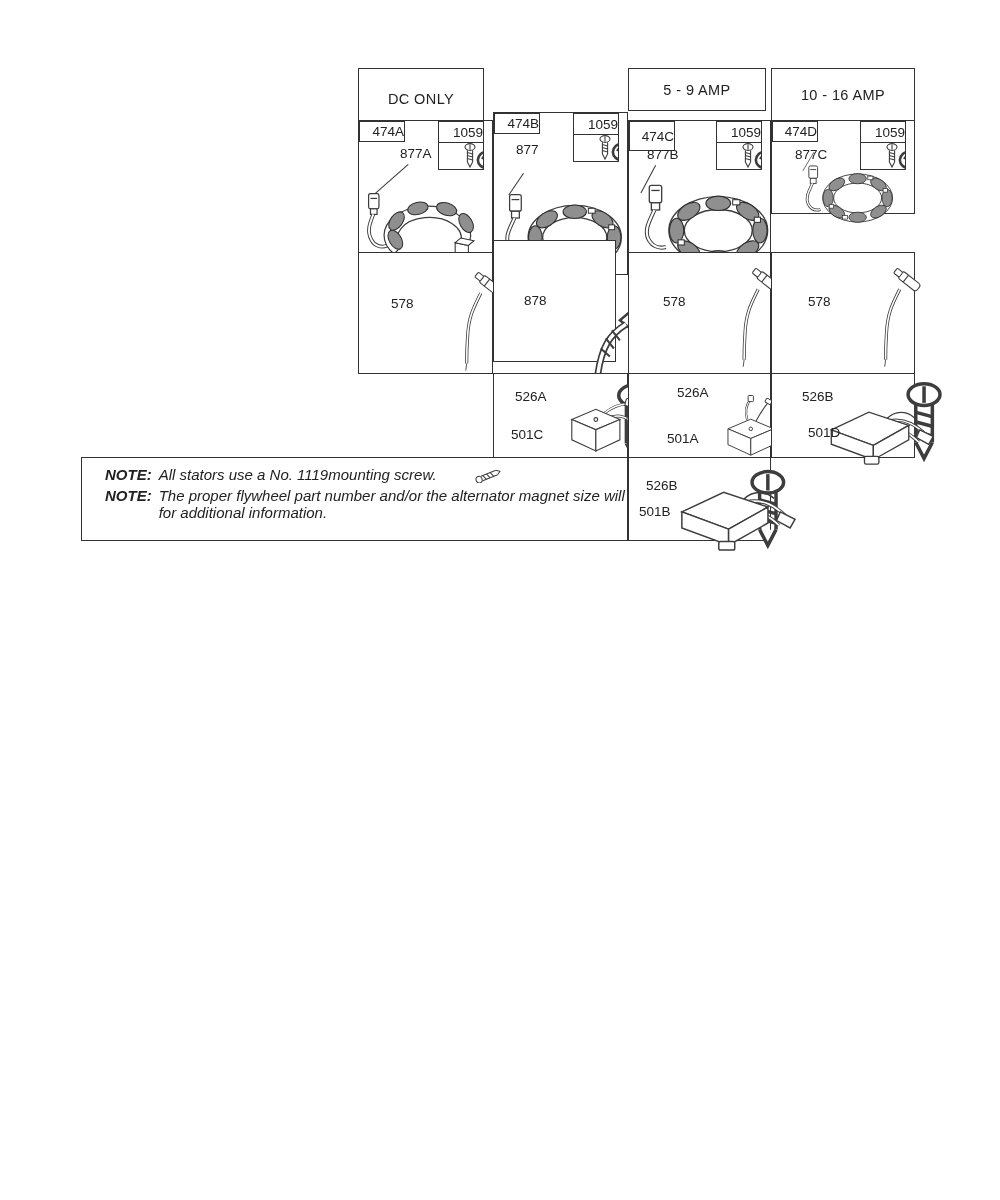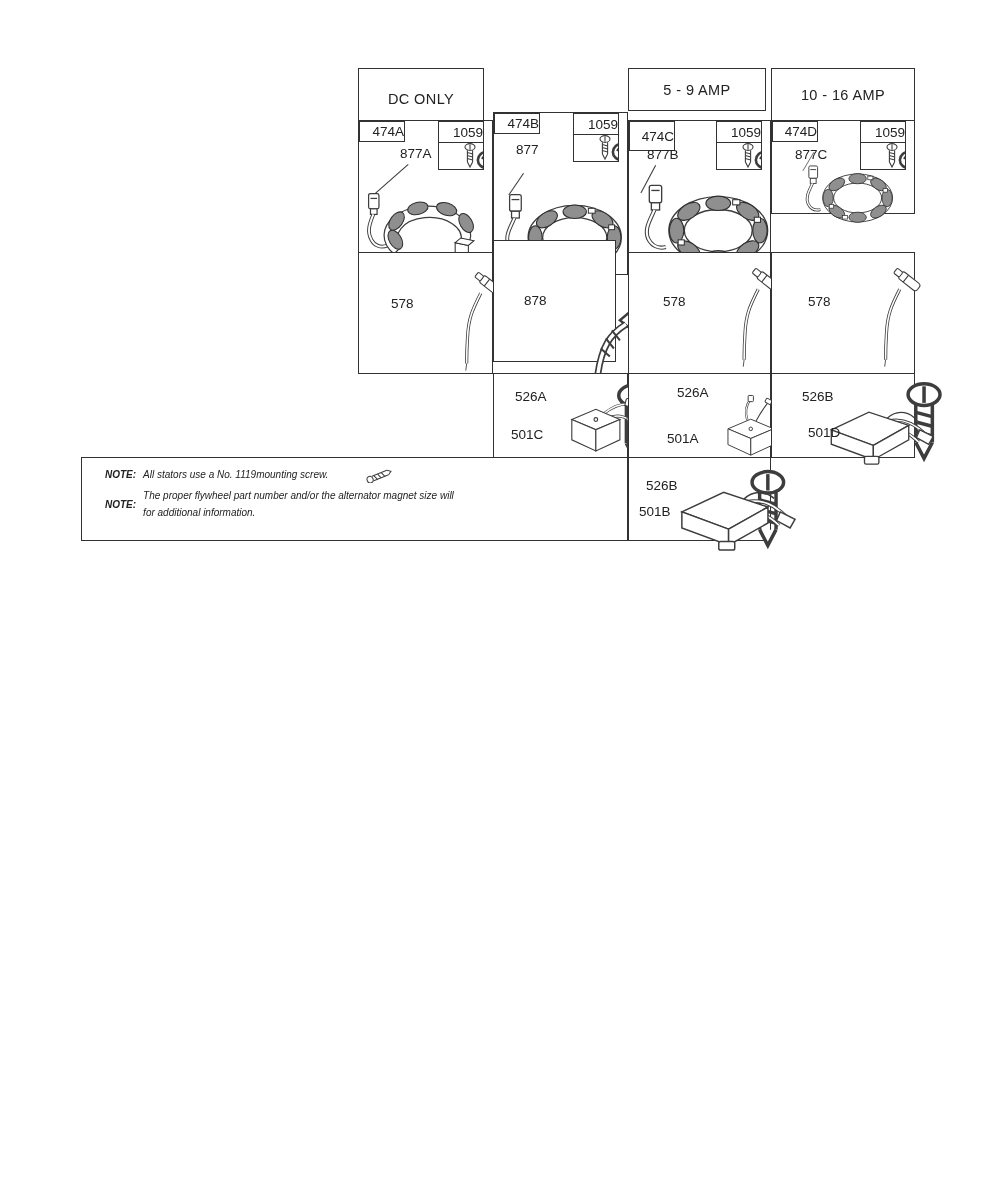--- a/index.html
+++ b/index.html
@@ -8,22 +8,22 @@
   .box{position:absolute;border:1.5px solid #323232;background:#fff;box-sizing:border-box;}
   .hdr{display:flex;align-items:center;justify-content:center;text-align:center;
        font-size:14.5px;letter-spacing:.4px;line-height:16px;color:#222;}
   .hdr .wrapnarrow{display:inline-block;max-width:74px;}
   .cell{position:absolute;border:1.4px solid #323232;background:#fff;box-sizing:border-box;}
   .lblbox{position:absolute;border:1.4px solid #323232;background:#fff;box-sizing:border-box;
           display:flex;align-items:center;justify-content:flex-end;font-size:13.5px;color:#222;}
   .plabel{position:absolute;font-size:13.5px;color:#222;white-space:nowrap;}
   .art{position:absolute;left:0;top:0;width:100%;height:100%;overflow:visible;}
   .notebox{position:absolute;border:1.5px solid #323232;background:#fff;box-sizing:border-box;}
-  .noterow{position:absolute;left:23px;display:flex;align-items:center;
-           font-style:italic;font-size:10px;line-height:17px;color:#222;}
+  .noterow{position:absolute;left:23px;display:flex;align-items:flex-start;
+           font-style:italic;font-size:15px;line-height:17px;color:#222;}
   .notelabel{font-weight:bold;margin-right:7px;white-space:nowrap;}
   .noteline{white-space:nowrap;}
   svg{display:block;}
 </style>
 </head>
 <body>
 
 <svg width="0" height="0" style="position:absolute" aria-hidden="true">
 <defs>
 

